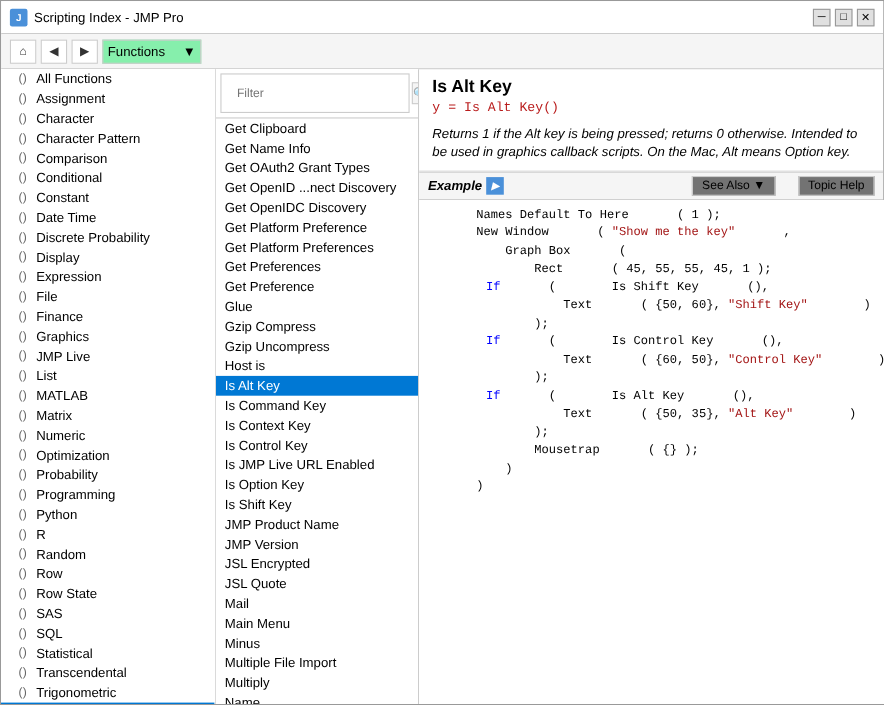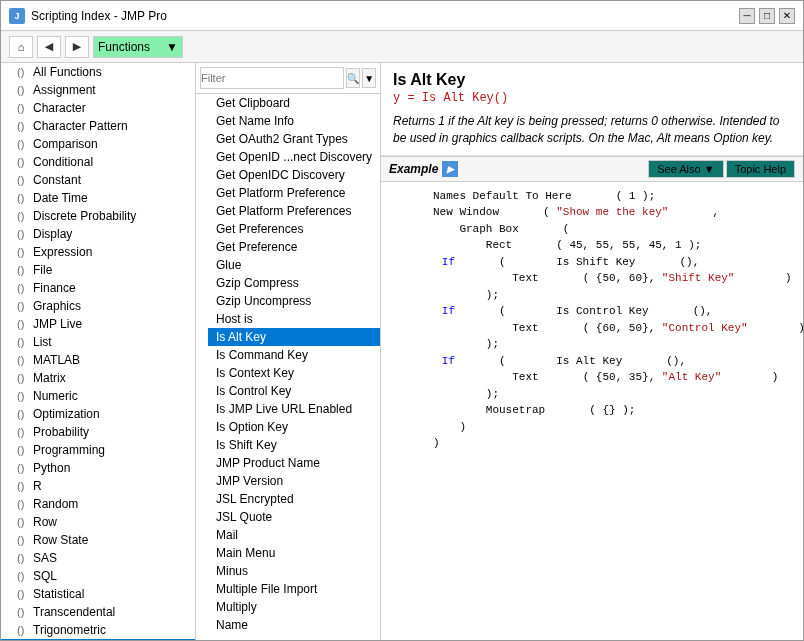--- a/index.html
+++ b/index.html
@@ -147,23 +147,23 @@
       padding: 4px;
       border-bottom: 1px solid #ccc;
       display: flex;
       align-items: center;
       gap: 2px;
     }
 
     .filter-input {
       flex: 1;
       border: 1px solid #ccc;
-      padding: 2px 0;
+      padding: 2px 14px;
       font-size: 11px;
-      height: 22px;
+      height: 36px;
       outline: none;
     }
 
     .filter-btn {
       width: 20px;
       height: 20px;
       border: 1px solid #ccc;
       background: #f5f5f5;
       display: flex;
       align-items: center;
@@ -175,21 +175,20 @@
     .func-item {
       padding: 2px 8px;
       cursor: pointer;
       white-space: nowrap;
       overflow: hidden;
       text-overflow: ellipsis;
       height: 18px;
       display: flex;
       align-items: center;
       color: #000;
-      margin-left: 12px;
     }
     .func-item.selected { background: #0078d4; color: white; }
 
     
     .right-panel {
       flex: 1;
       background: #fff;
       display: flex;
       flex-direction: column;
       overflow: hidden;
@@ -243,26 +242,27 @@
     }
 
     .example-btns {
       display: flex;
       gap: 2px;
     }
 
     .ex-btn {
       padding: 2px 8px;
       border: 1px solid #ccc;
-      background: #0f766e;
+      background: #737373;
       font-size: 11px;
       cursor: pointer;
       display: flex;
       align-items: center;
       gap: 2px;
+      margin-left: 19px;
     }
 
     .code-area {
       flex: 1;
       background: #fff;
       overflow: auto;
       padding: 6px 8px;
       font-family: 'Courier New', monospace;
       font-size: 11px;
       line-height: 1.5;

